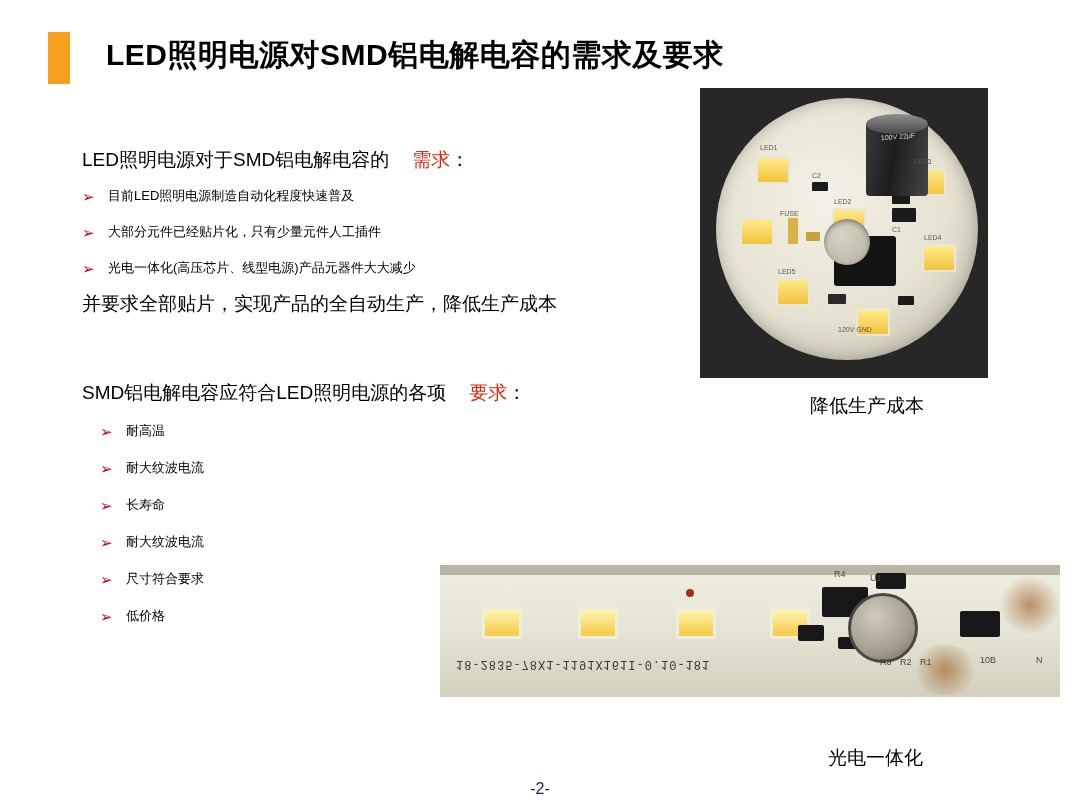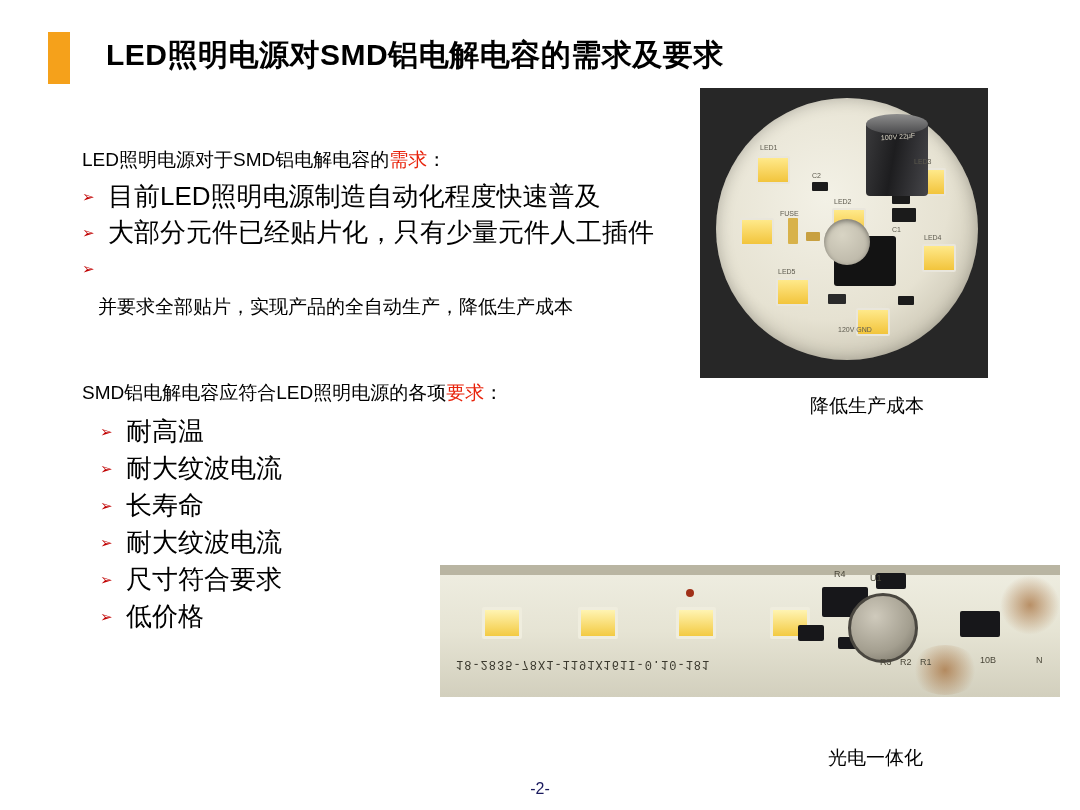--- a/index.html
+++ b/index.html
@@ -57,44 +57,45 @@
     width: 620px;
   }
   .para {
     font-size: 19px;
     line-height: 30px;
     margin: 0 0 6px 0;
     white-space: nowrap;
   }
   .para .hl {
     color: #E8240C;
+    margin-left: 23px;
   }
   .bullet-row {
     display: flex;
     align-items: flex-start;
     margin: 0 0 6px 0;
   }
   .arrow {
     flex: 0 0 auto;
     width: 20px;
     margin-top: 8px;
     margin-right: 6px;
     color: #C00000;
     font-size: 15px;
     line-height: 15px;
   }
   .bullet-text {
-    font-size: 26px;
+    font-size: 13px;
     line-height: 30px;
     text-align: right;
   }
   .wrap-line {
     font-size: 19px;
     line-height: 30px;
-    margin: 16px;
+    margin: 0;
   }
   .section2 {
     position: absolute;
     left: 82px;
     top: 378px;
     width: 620px;
   }
   .bullets2 {
     position: absolute;
     left: 100px;
@@ -304,20 +305,21 @@
     <div class="bullet-row">
       <span class="arrow">➢</span>
       <span class="bullet-text">目前LED照明电源制造自动化程度快速普及</span>
     </div>
     <div class="bullet-row">
       <span class="arrow">➢</span>
       <span class="bullet-text">大部分元件已经贴片化，只有少量元件人工插件</span>
     </div>
     <div class="bullet-row">
       <span class="arrow">➢</span>
+      <span class="bullet-text">光电一体化(高压芯片、线型电源)产品元器件大大减少</span>
     </div>
     <p class="wrap-line">并要求全部贴片，实现产品的全自动生产，降低生产成本</p>
   </div>
 
   <div class="section2">
     <p class="para"><span>SMD铝电解电容应符合LED照明电源的各项</span><span class="hl">要求</span><span>：</span></p>
   </div>
 
   <div class="bullets2">
     <div class="bullet-row">

